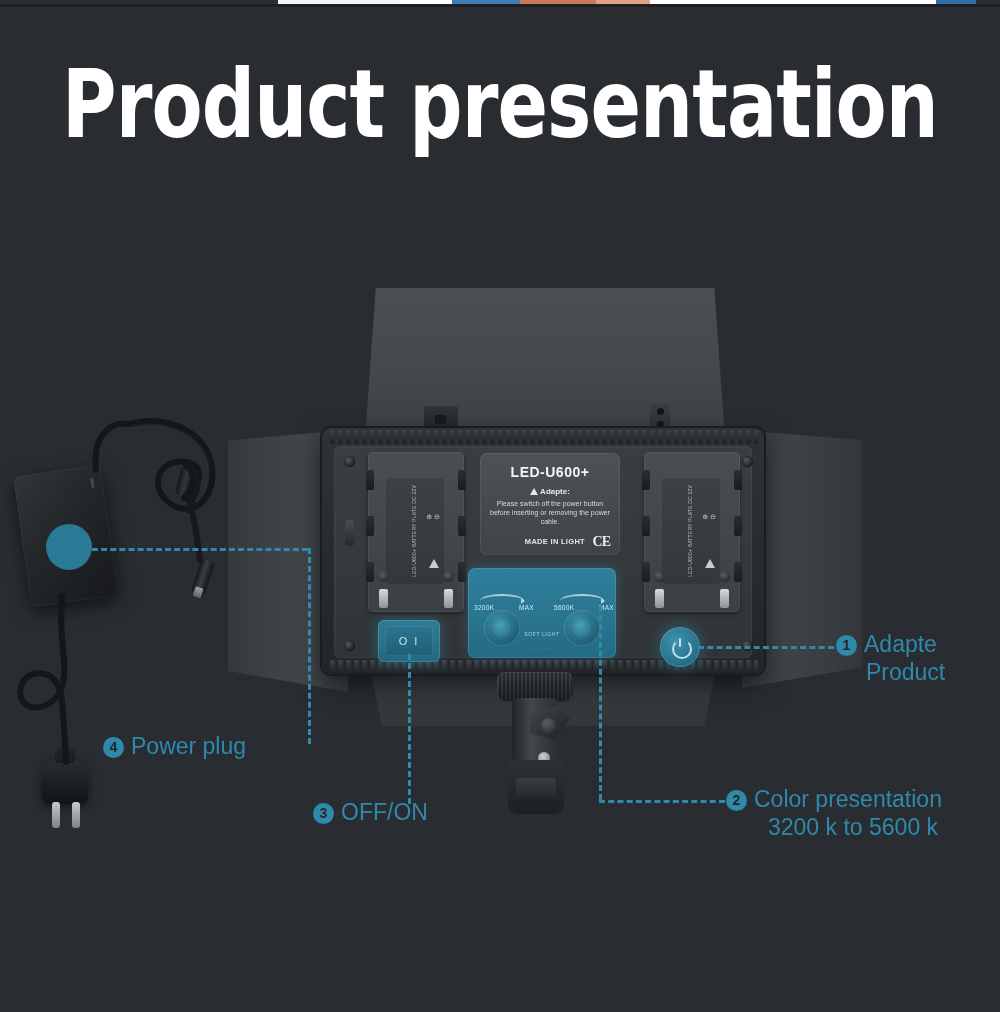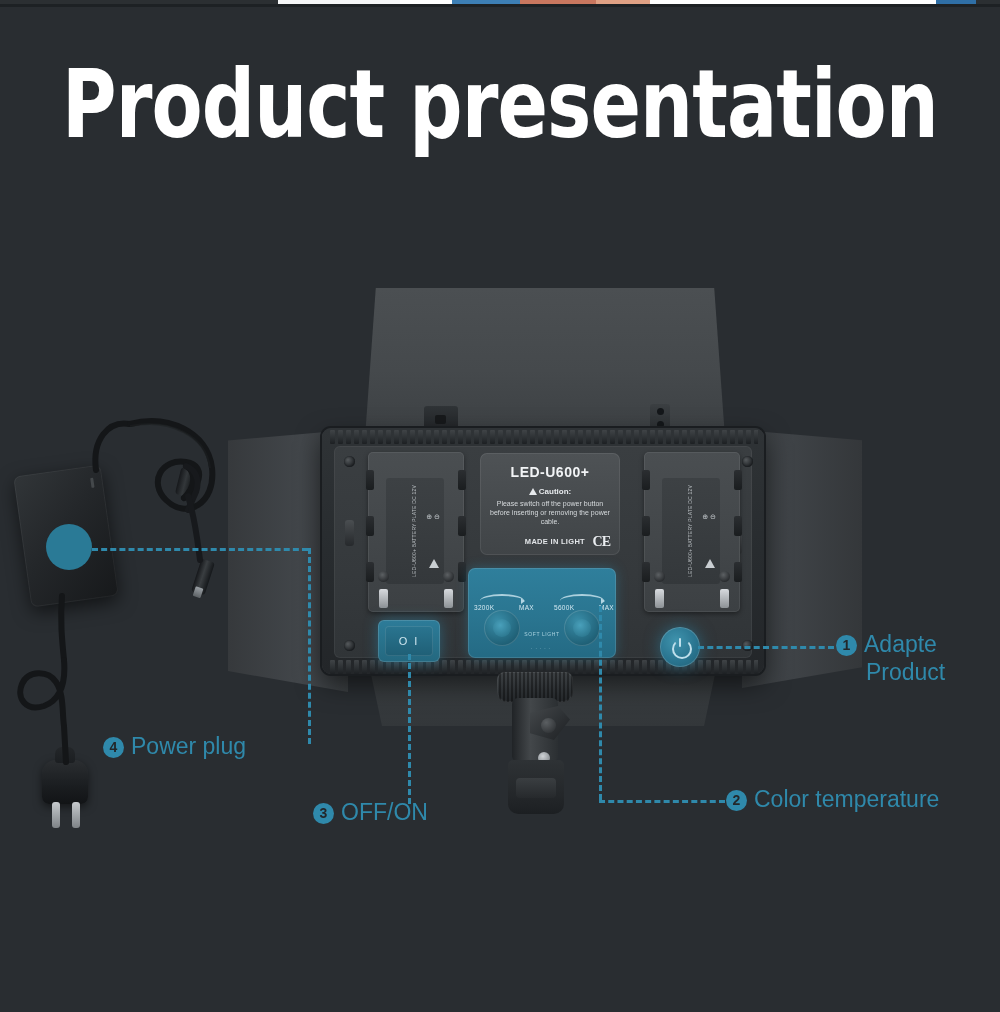--- a/index.html
+++ b/index.html
@@ -564,21 +564,21 @@
       </div>
       <div class="hole l"></div>
         <div class="hole r"></div>
       <div class="foot l"></div>
         <div class="foot r"></div>
     </div>
 
     <div class="spec-label">
       <div class="spec-model">LED-U600+</div>
       <div class="spec-caution">
-        <span class="warn-tri"></span><span>Caution:</span>
+        <span class="warn-tri"></span><span>Adapte:</span>
       </div>
       <div class="spec-body">Please switch off the power button before inserting or removing the power cable.</div>
       <div class="spec-made">MADE IN LIGHT</div>
       <div class="ce-mark">CE</div>
     </div>
 
     <div class="ctrl-panel">
       <div class="arc a1"></div>
       <div class="arc a2"></div>
       <div class="ktxt t1">
@@ -667,21 +667,22 @@
   <div class="leader h" style="left:599px;top:800px;width:126px;"></div>
 
   <div class="leader v" style="left:408px;top:654px;height:150px;"></div>
 
   <div class="callout" id="callout-1">
     <span class="num">1</span><span class="txt">Adapte</span>
     <span class="l2">Product</span>
   </div>
 
   <div class="callout" id="callout-2">
-    <span class="num">2</span><span class="txt">Color temperature</span>
+    <span class="num">2</span><span class="txt">Color presentation</span>
+    <span class="l2">3200 k to 5600 k</span>
   </div>
 
   <div class="callout" id="callout-3">
     <span class="num">3</span><span class="txt">OFF/ON</span>
   </div>
 
   <div class="callout" id="callout-4">
     <span class="num">4</span><span class="txt">Power plug</span>
   </div>
 

